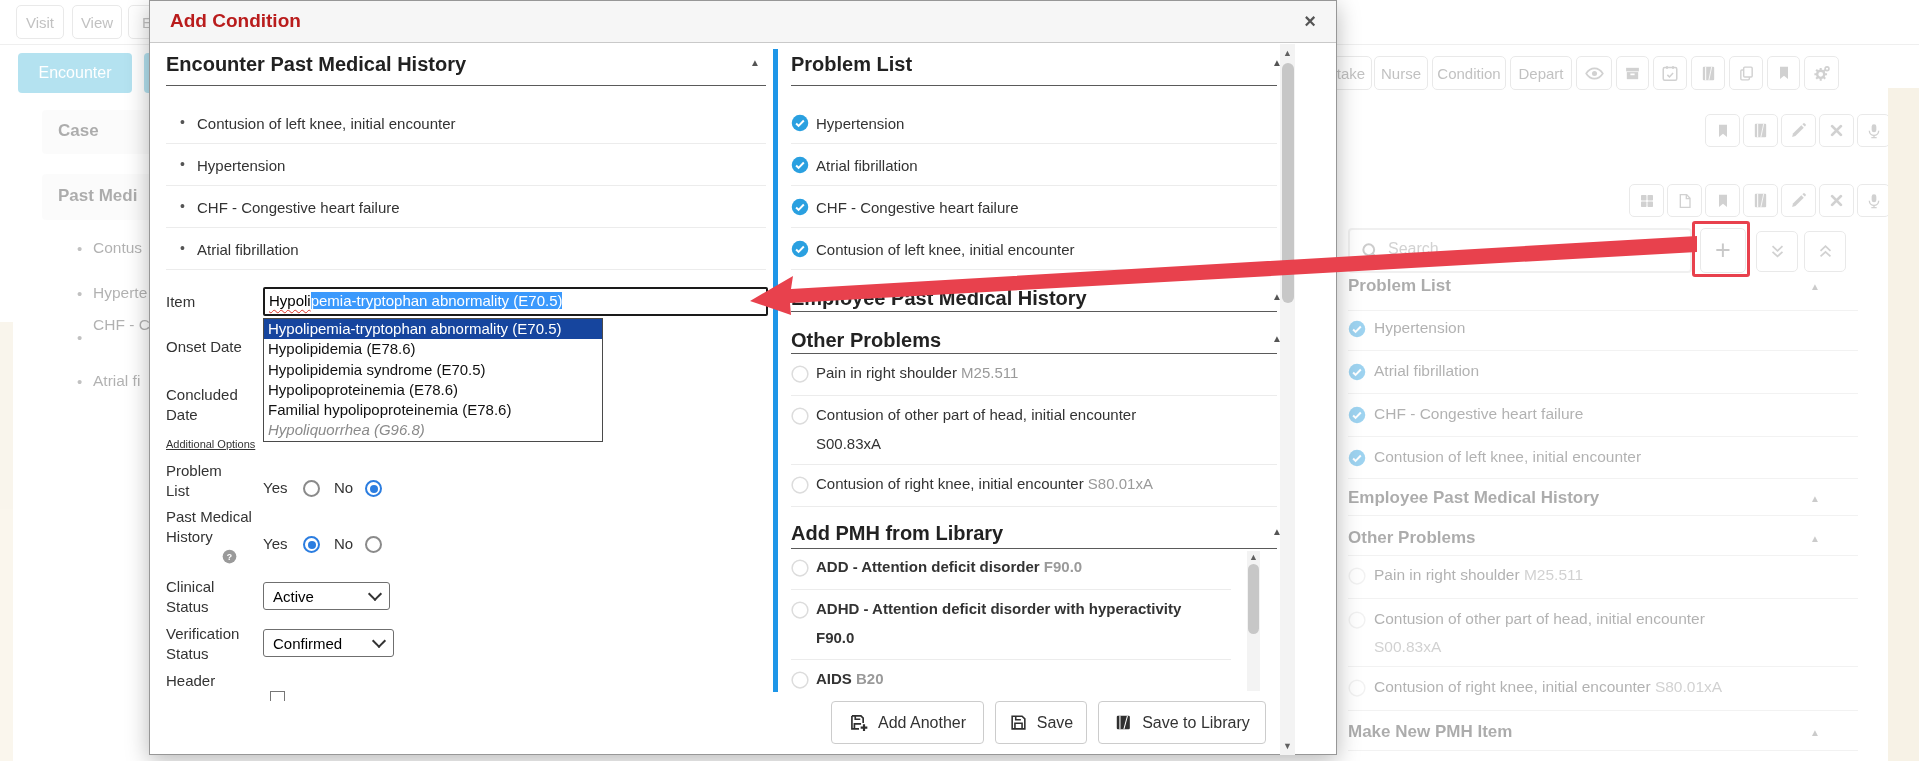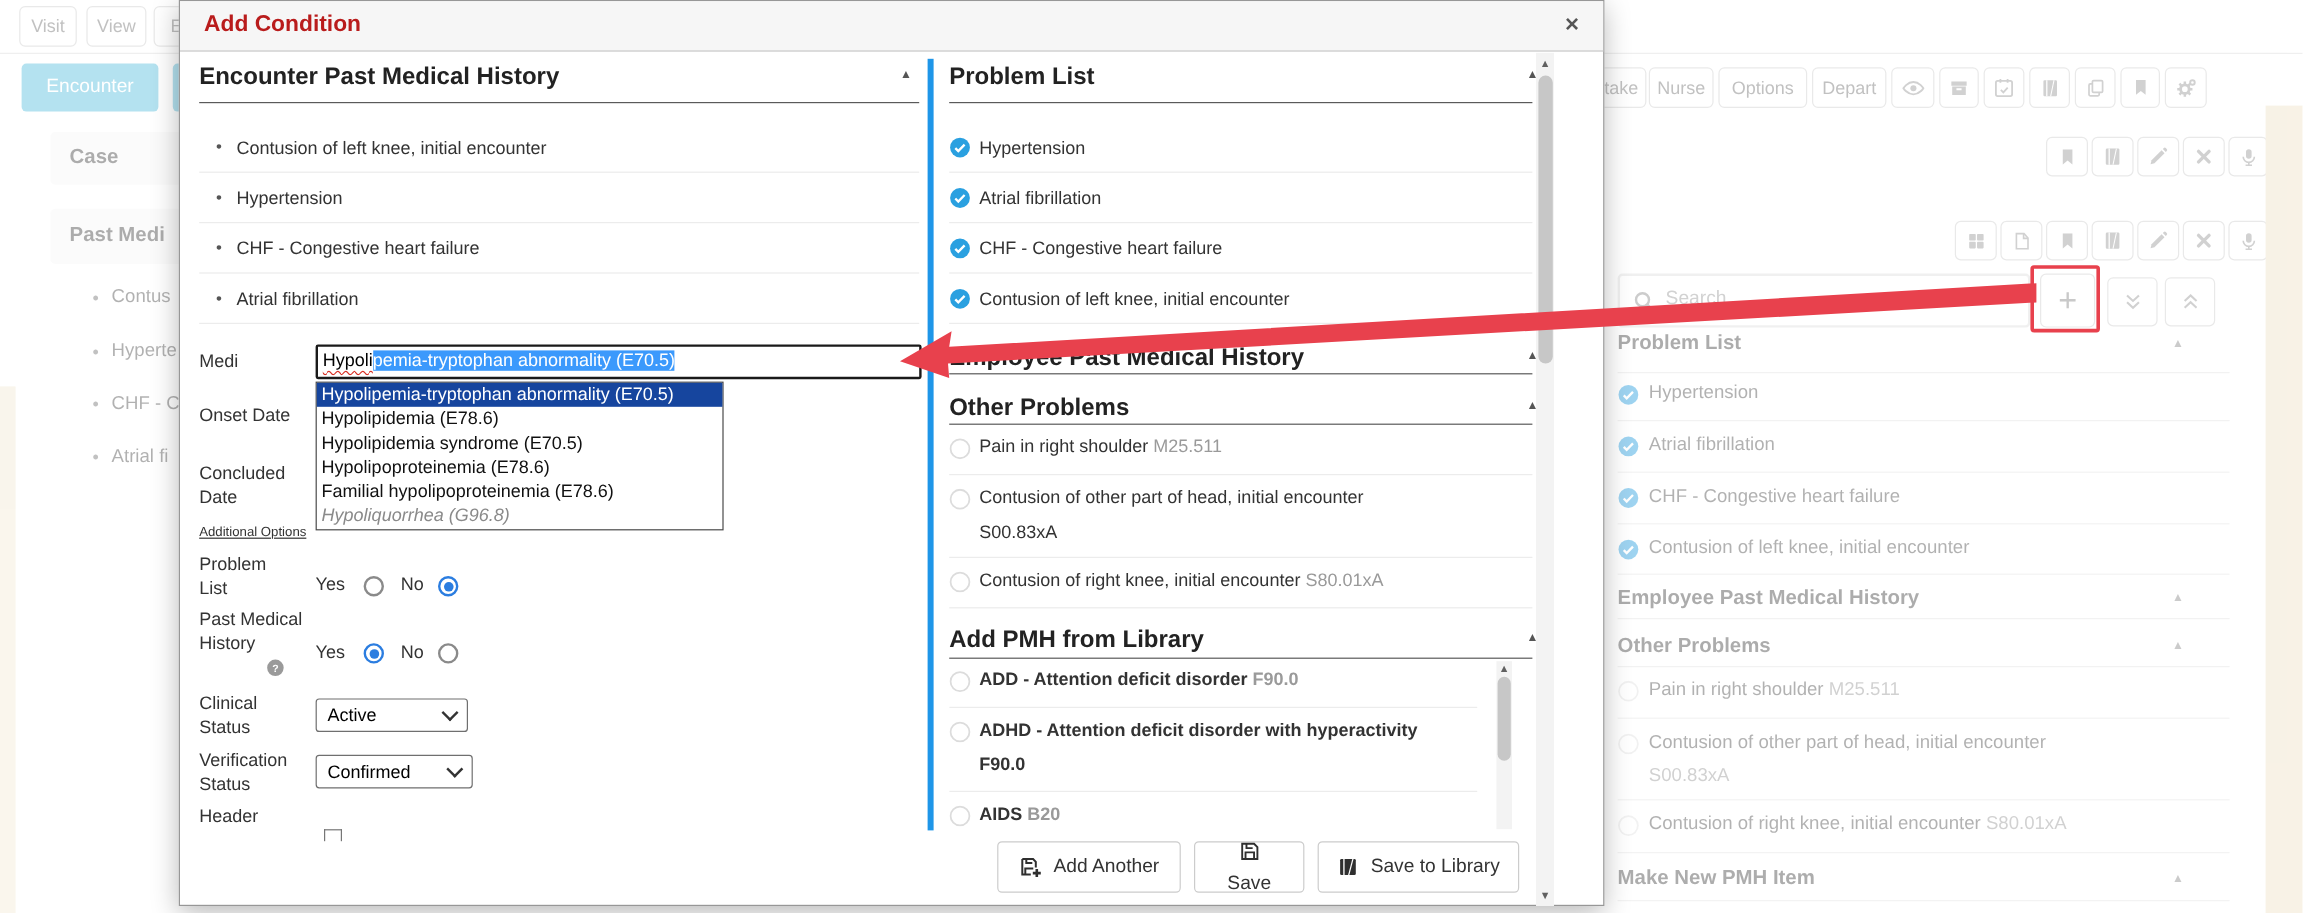--- a/index.html
+++ b/index.html
@@ -82,21 +82,21 @@
       <div class="gbtn" style="left:16px;top:5px;width:48px;height:34px;">Visit</div>
       <div class="gbtn" style="left:72px;top:5px;width:50px;height:34px;">View</div>
       <div class="gbtn" style="left:128px;top:5px;width:38px;height:34px;">E</div>
     </div>
 
     <div class="bluebtn" style="left:18px;top:53px;width:114px;height:40px;">Encounter</div>
     <div class="bluebtn" style="left:144px;top:53px;width:44px;height:40px;">Su</div>
 
     <div class="gbtn" style="left:1330px;top:56px;width:42px;height:34px;">take</div>
     <div class="gbtn" style="left:1374px;top:56px;width:54px;height:34px;">Nurse</div>
-    <div class="gbtn" style="left:1432px;top:56px;width:74px;height:34px;">Options</div>
+    <div class="gbtn" style="left:1432px;top:56px;width:74px;height:34px;">Condition</div>
     <div class="gbtn" style="left:1510px;top:56px;width:62px;height:34px;">Depart</div>
     <div class="gbtn iconbtn" style="left:1576px;top:56px;width:36px;height:34px;">
         <span class="ic" style="width:19px;height:19px;">
           <svg viewBox="0 0 24 24">
             <path d="M1.5 12S5.5 5.5 12 5.5 22.5 12 22.5 12 18.5 18.5 12 18.5 1.5 12 1.5 12Z" fill="none" stroke="currentColor" stroke-width="2"></path>
             <circle cx="12" cy="12" r="3.2" fill="currentColor"></circle>
           </svg>
         </span>
       </div>
     <div class="gbtn iconbtn" style="left:1616px;top:56px;width:33px;height:34px;">
@@ -153,21 +153,21 @@
     <div class="card" style="left:42px;top:110px;width:118px;height:44px;"></div>
     <div class="bghead" style="left:58px;top:121px;">Case</div>
     <div class="card" style="left:42px;top:174px;width:120px;height:46px;"></div>
     <div class="bghead" style="left:58px;top:186px;">Past Medi</div>
 
     <div class="bgbullet" style="left:77px;top:240px;">•</div>
     <div class="bgitem" style="left:93px;top:239px;">Contus</div>
     <div class="bgbullet" style="left:77px;top:285px;">•</div>
     <div class="bgitem" style="left:93px;top:284px;">Hyperte</div>
     <div class="bgbullet" style="left:77px;top:329px;">•</div>
-    <div class="bgitem" style="left:93px;top:328px;">CHF - C</div>
+    <div class="bgitem" style="left:93px;top:316px;">CHF - C</div>
     <div class="bgbullet" style="left:77px;top:373px;">•</div>
     <div class="bgitem" style="left:93px;top:372px;">Atrial fi</div>
 
     <div class="gbtn iconbtn" style="left:1705px;top:114px;width:35px;height:33px;">
         <span class="ic" style="width:16px;height:16px;">
           <svg viewBox="0 0 24 24">
             <path d="M6 2.5h12V21l-6-4.8L6 21Z" fill="currentColor"></path>
           </svg>
         </span>
       </div>
@@ -367,21 +367,21 @@
     <div class="mbullet" style="left:30px;top:155px;">•</div>
     <div class="mitem" style="left:47px;top:156px;">Hypertension</div>
     <div class="mdiv" style="left:16px;top:184px;width:600px;"></div>
     <div class="mbullet" style="left:30px;top:197px;">•</div>
     <div class="mitem" style="left:47px;top:198px;">CHF - Congestive heart failure</div>
     <div class="mdiv" style="left:16px;top:226px;width:600px;"></div>
     <div class="mbullet" style="left:30px;top:239px;">•</div>
     <div class="mitem" style="left:47px;top:240px;">Atrial fibrillation</div>
     <div class="mdiv" style="left:16px;top:268px;width:600px;"></div>
 
-    <div class="mlabel" style="left:16px;top:291px;">Medi</div>
+    <div class="mlabel" style="left:16px;top:291px;">Item</div>
     <div class="nameinput" style="left:113px;top:286px;width:505px;height:29px;"><span class="typed">Hypoli</span><span class="selected">pemia-tryptophan abnormality (E70.5)</span></div>
 
     <div class="ddown" style="left:113px;top:317px;width:340px;height:124px;">
       <div class="ddrow sel">Hypolipemia-tryptophan abnormality (E70.5)</div>
       <div class="ddrow">Hypolipidemia (E78.6)</div>
       <div class="ddrow">Hypolipidemia syndrome (E70.5)</div>
       <div class="ddrow">Hypolipoproteinemia (E78.6)</div>
       <div class="ddrow">Familial hypolipoproteinemia (E78.6)</div>
       <div class="ddrow muted">Hypoliquorrhea (G96.8)</div>
     </div>
@@ -515,21 +515,21 @@
       <span class="ic" style="width:20px;height:20px;">
           <svg viewBox="0 0 24 24" fill="none" stroke="currentColor" stroke-width="2">
             <path d="M3.5 3.5h10.8l2.7 2.7v5.8"></path>
             <path d="M3.5 3.5v15.5h8.5"></path>
             <path d="M6.5 19v-6h8M7.5 3.5v4h6"></path>
             <path d="M18 13.5v8M14 17.5h8" stroke-width="2.6"></path>
           </svg>
         </span>
       <span>Add Another</span>
     </div>
-    <div class="fbtn" style="left:845px;top:700px;width:92px;height:43px;flex-direction:column;">
+    <div class="fbtn" style="left:845px;top:700px;width:92px;height:43px;">
       <span class="ic" style="width:19px;height:19px;">
           <svg viewBox="0 0 24 24" fill="none" stroke="currentColor" stroke-width="2">
             <path d="M4 4h12.5L20 7.5V20H4Z"></path>
             <path d="M7.5 20v-7h9v7M8.5 4v4.5h6.5"></path>
           </svg>
         </span>
       <span>Save</span>
     </div>
     <div class="fbtn" style="left:948px;top:700px;width:168px;height:43px;">
       <span class="ic" style="width:19px;height:19px;">

